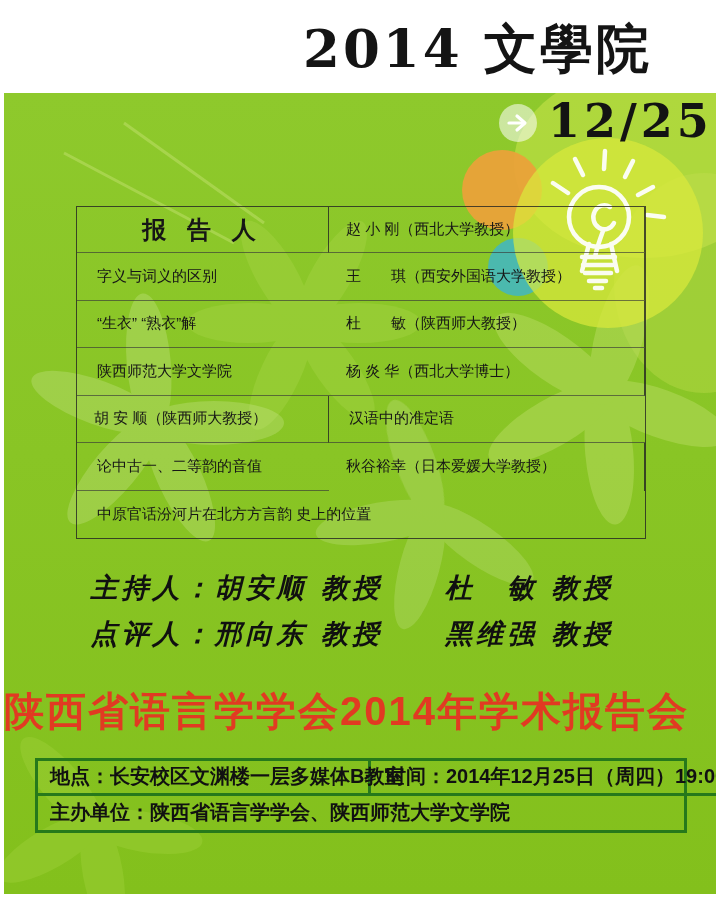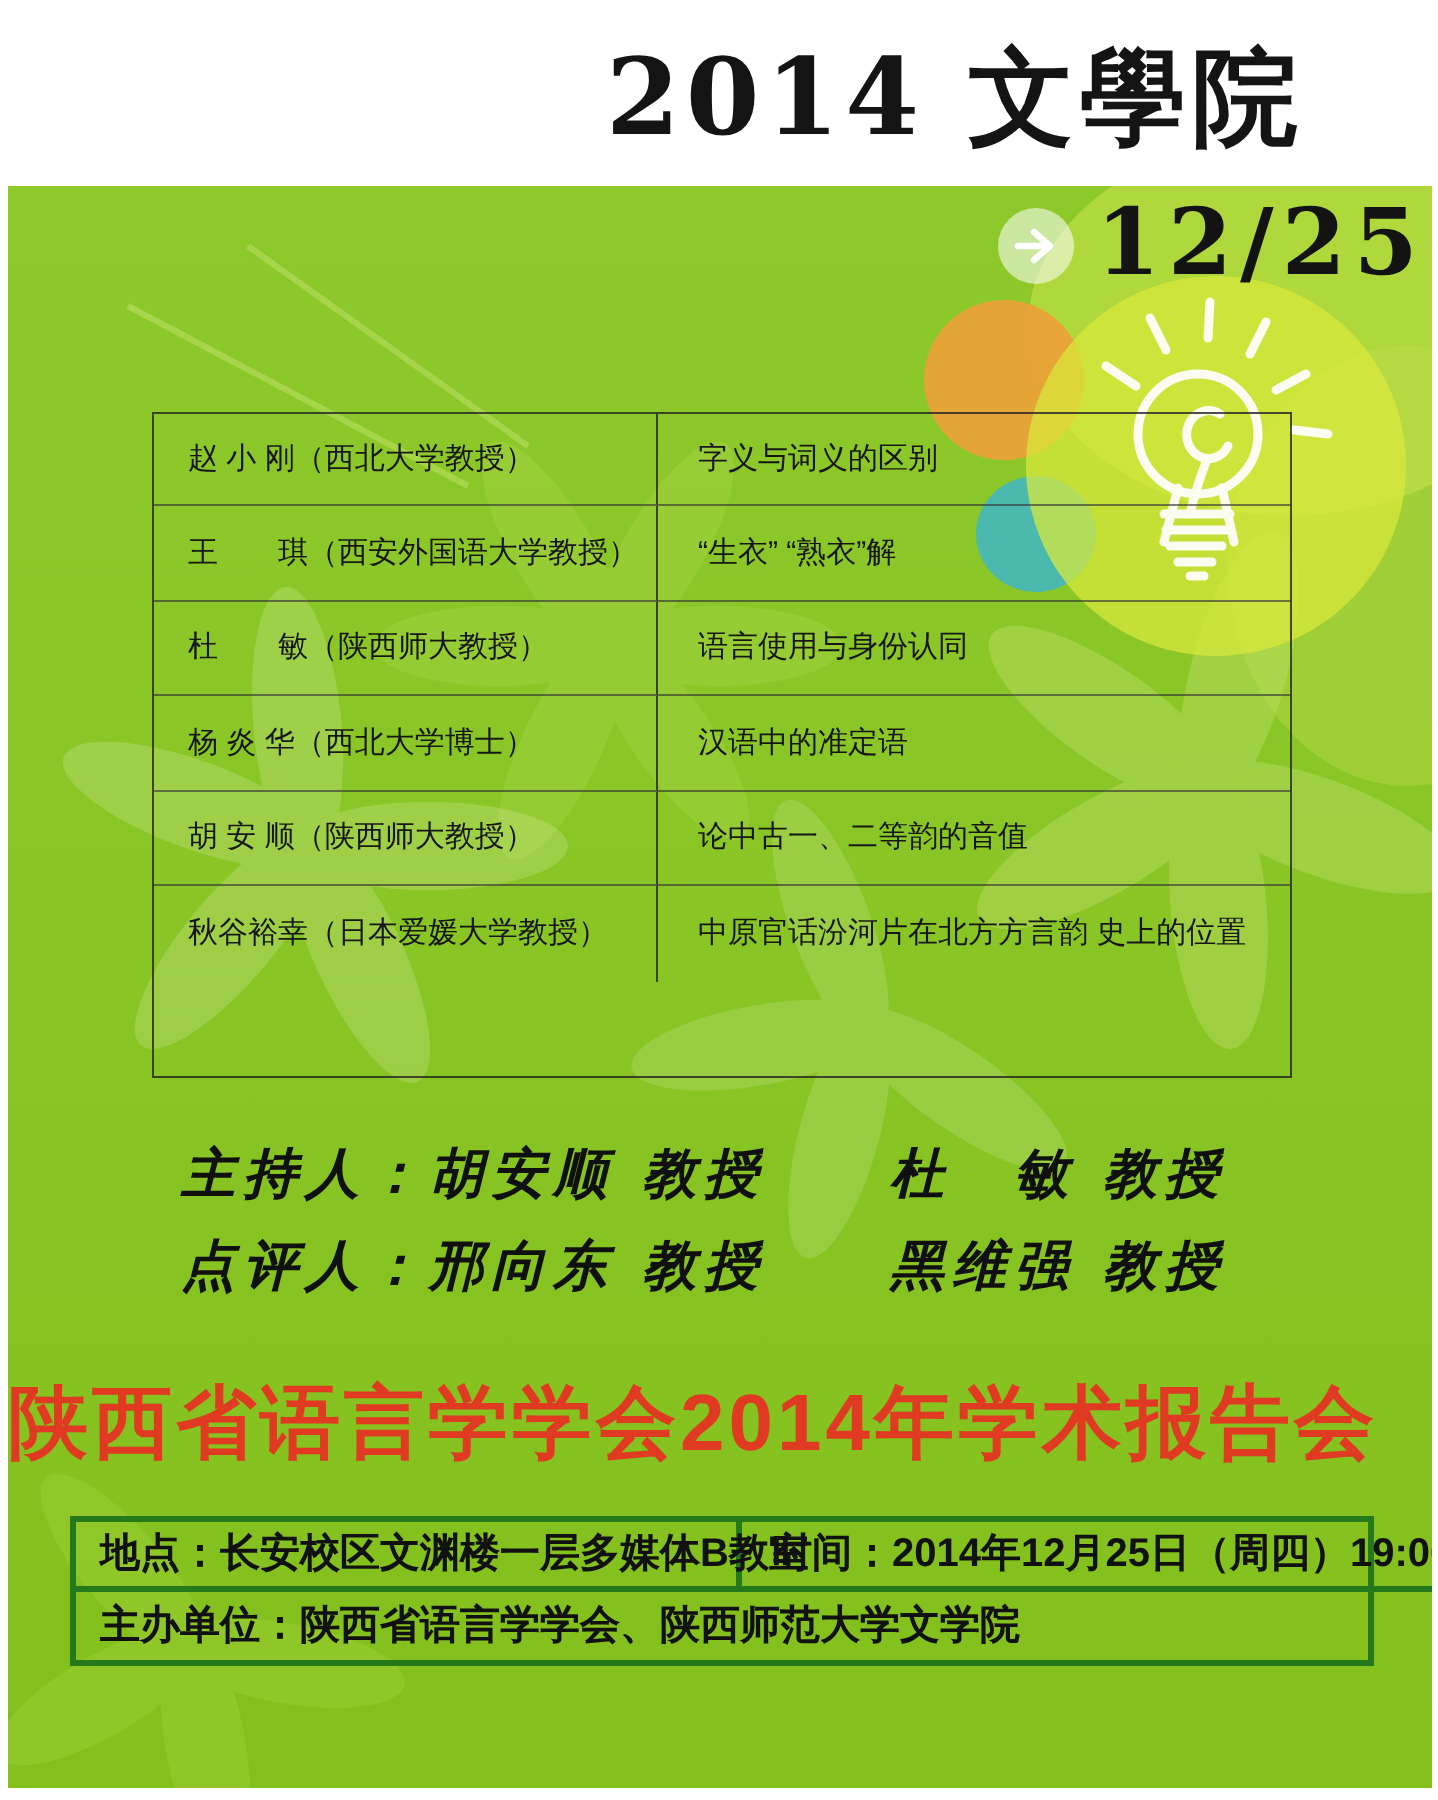--- a/index.html
+++ b/index.html
@@ -155,34 +155,35 @@
 
     <div class="arrow-badge">
       <svg width="24" height="24" viewBox="0 0 24 24" fill="none" stroke="#ffffff" stroke-width="3.2" stroke-linecap="round" stroke-linejoin="round">
         <path d="M3 12 h14"></path>
           <path d="M11 5 l8 7 -8 7"></path>
       </svg>
     </div>
     <div class="date-text">12/25</div>
 
     <div class="schedule">
+      <div class="cell col1 head">报 告 人</div>
 
       <div class="cell col1">赵 小 刚（西北大学教授）</div>
       <div class="cell col2">字义与词义的区别</div>
 
       <div class="cell col1">王　　琪（西安外国语大学教授）</div>
       <div class="cell col2">“生衣” “熟衣”解</div>
 
       <div class="cell col1">杜　　敏（陕西师大教授）</div>
-      <div class="cell col2">语言使用与身份认同</div>
+      <div class="cell col2">陕西师范大学文学院</div>
 
       <div class="cell col1">杨 炎 华（西北大学博士）</div>
+      <div class="cell col1">胡 安 顺（陕西师大教授）</div>
+
       <div class="cell col2">汉语中的准定语</div>
-
-      <div class="cell col1">胡 安 顺（陕西师大教授）</div>
       <div class="cell col2">论中古一、二等韵的音值</div>
 
       <div class="cell col1 lastrow">秋谷裕幸（日本爱媛大学教授）</div>
       <div class="cell col2 lastrow">中原官话汾河片在北方方言韵 史上的位置</div>
     </div>
 
     <div class="hosts">
       <div>主持人：胡安顺 教授　　杜　敏 教授</div>
       <div>点评人：邢向东 教授　　黑维强 教授</div>
     </div>

